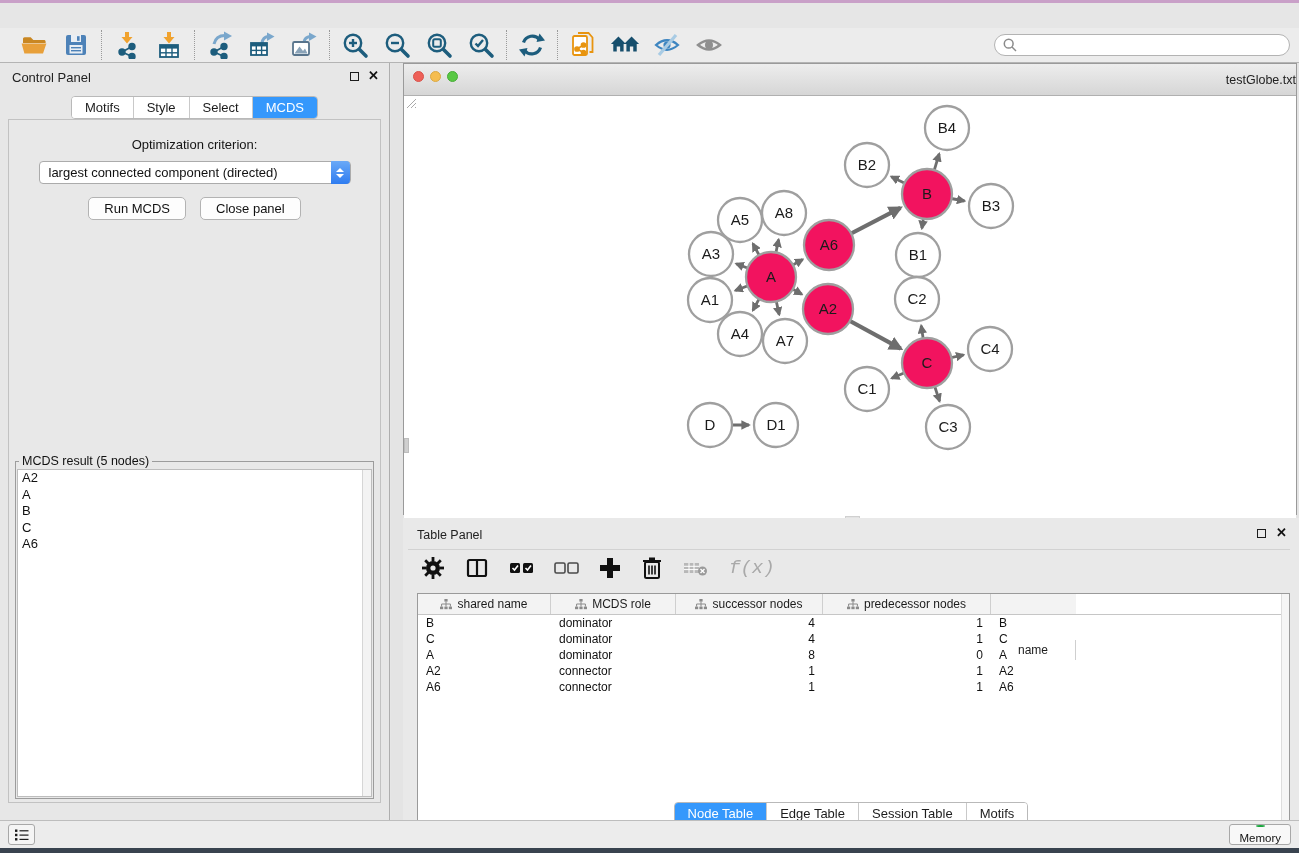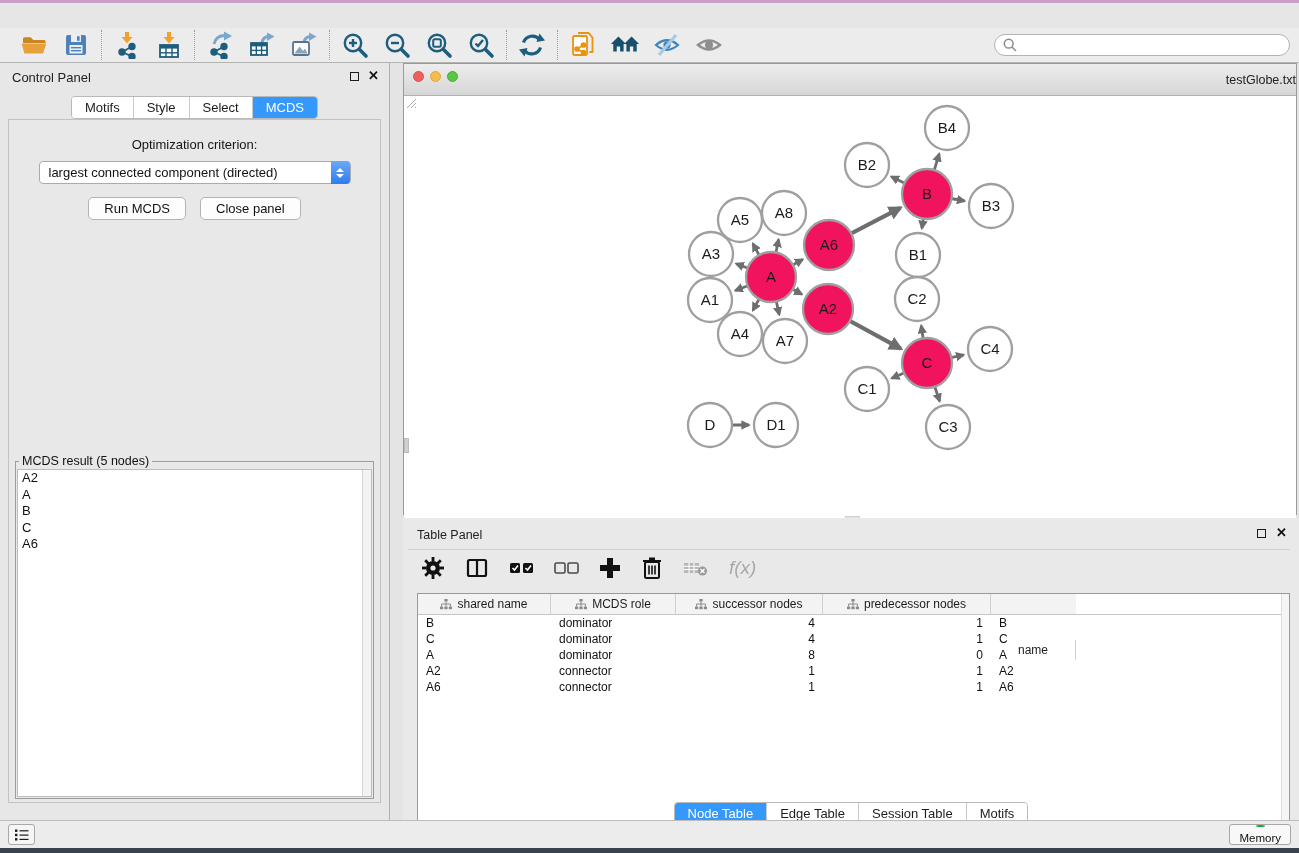--- a/index.html
+++ b/index.html
@@ -84,21 +84,21 @@
   .scroll-mark-v { position:absolute; left:0; top:342px; width:5px; height:15px; background:#cfcfcf; border:1px solid #bdbdbd; }
   .scroll-mark-h { position:absolute; left:441px; bottom:0; width:15px; height:5px; background:#e3e3e3; border:1px solid #d0d0d0; }
   .resize-grip { position:absolute; right:1px; bottom:1px; }
 
   
   .table-panel { position:absolute; left:12px; top:455px; right:0; bottom:0; background:#e9e9e9; }
   .tp-header { position:absolute; left:14px; top:10px; font-size:12.5px; color:#222; }
   .tp-wins { position:absolute; right:12px; top:10px; display:flex; gap:10px; align-items:center; }
   .tp-toolbar { position:absolute; left:5px; right:9px; top:31px; height:36px; border-top:1px solid #d2d2d2;
     display:flex; align-items:center; gap:20px; padding-left:13px; }
-  .fx-label { font-family:Liberation Sans, sans-serif; font-style:italic; font-size:19px; color:#a9a9a9; }
+  .fx-label { font-family:Liberation Mono, monospace; font-style:italic; font-size:19px; color:#a9a9a9; }
 
   .node-table { position:absolute; left:14px; right:9px; top:75px; height:229px; background:#fff;
     border:1px solid #9a9a9a; overflow:hidden; }
   .thead { display:flex; height:21px; background:#f3f3f3; border-bottom:1px solid #c6c6c6; }
   .th { display:flex; align-items:center; justify-content:center; gap:5px; font-size:12px; color:#1c1c1c;
     border-right:1px solid #cfcfcf; height:100%; }
   .th.filler { border-right:none; flex:1; background:#fff; border-bottom:1px solid #fff; }
   .tr { display:flex; height:16px; align-items:center; }
   .td { font-size:12px; color:#111; padding:0 8px; white-space:nowrap; overflow:hidden; }
   .table-vscroll { position:absolute; right:0; top:0; bottom:0; width:8px; background:#f5f5f5; border-left:1px solid #ddd; }

